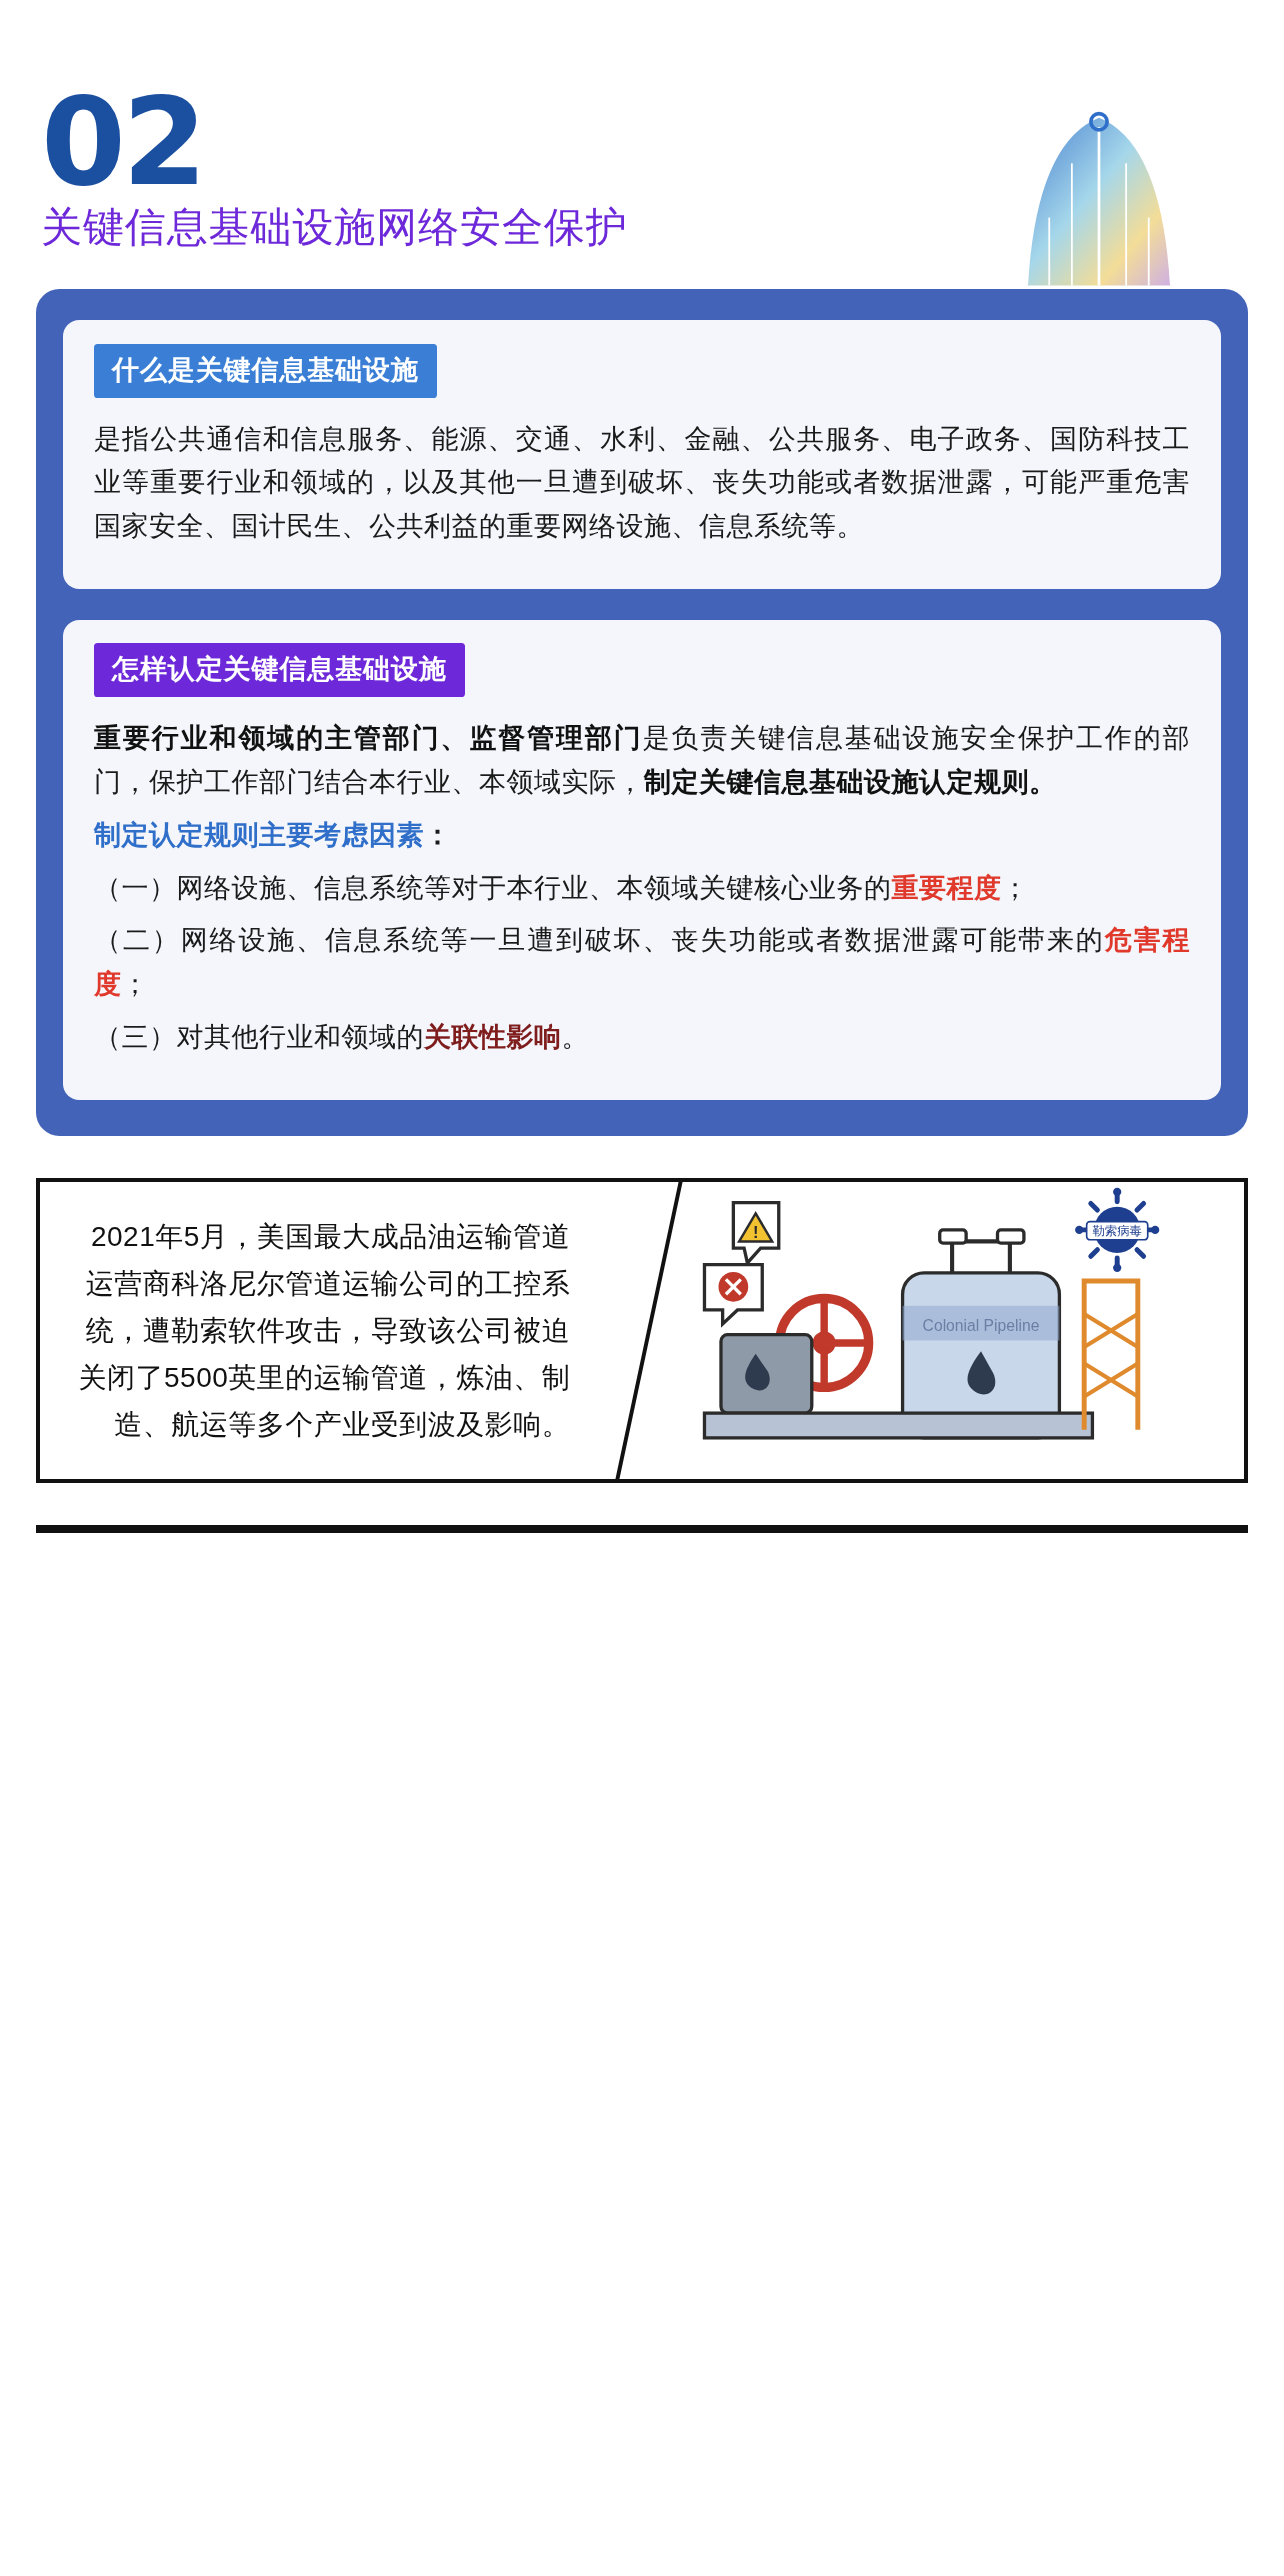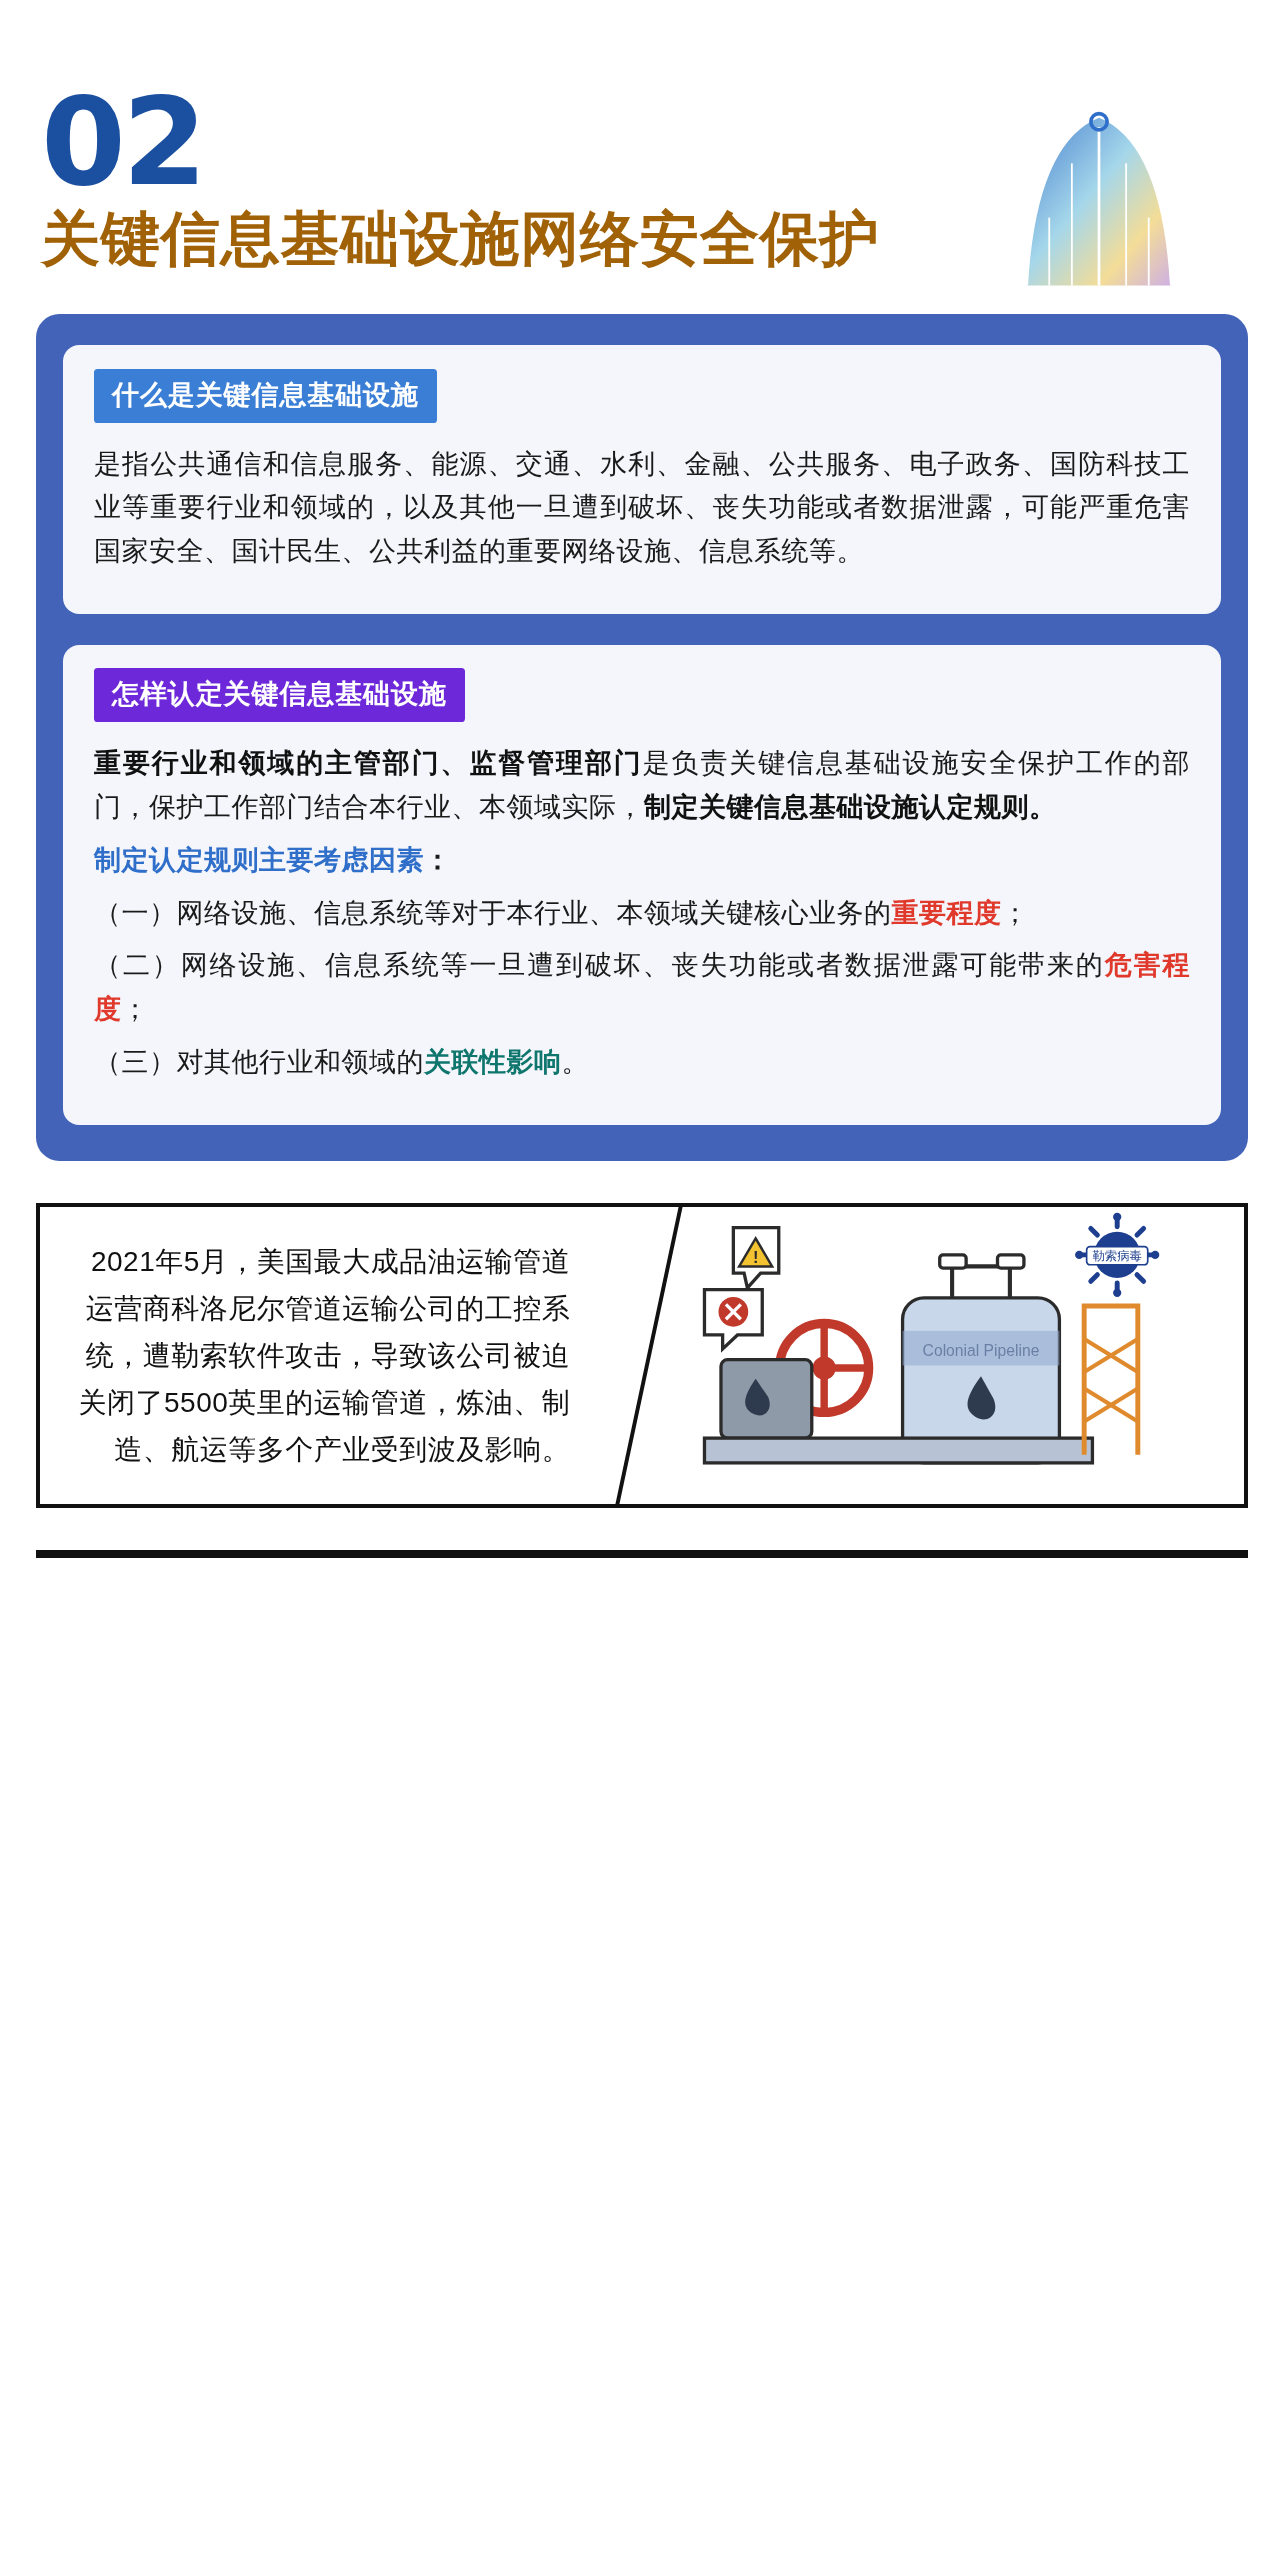--- a/index.html
+++ b/index.html
@@ -29,23 +29,23 @@
   .big-number {
     font-size: 122px;
     font-weight: 800;
     color: #1b4fa0;
     letter-spacing: -3.6px;
     line-height: 0.85;
     font-family: "DejaVu Sans", sans-serif;
   }
   .header-title {
     margin-top: 5.4px;
-    font-size: 59px;
-    font-weight: 700;
-    color: #a16207;
+    font-size: 41px;
+    font-weight: 400;
+    color: #6d28d9;
     letter-spacing: 0.9px;
   }
   .header-deco {
     position: absolute;
     right: 81px;
     top: 109px;
     width: 208px;
     height: 181px;
     pointer-events: none;
   }
@@ -90,21 +90,21 @@
   }
   .card-body p {
     margin: 0 0 9px 0;
   }
   .b {
     font-weight: 800;
     color: #111111;
   }
   .blue-bold {
     font-weight: 800;
-    color: #0f766e;
+    color: #7f1d1d;
   }
   .red-bold {
     font-weight: 800;
     color: #e0392c;
   }
   .indent {
     text-indent: 0;
   }
   .sub-head {
     margin-top: 16.3px;

